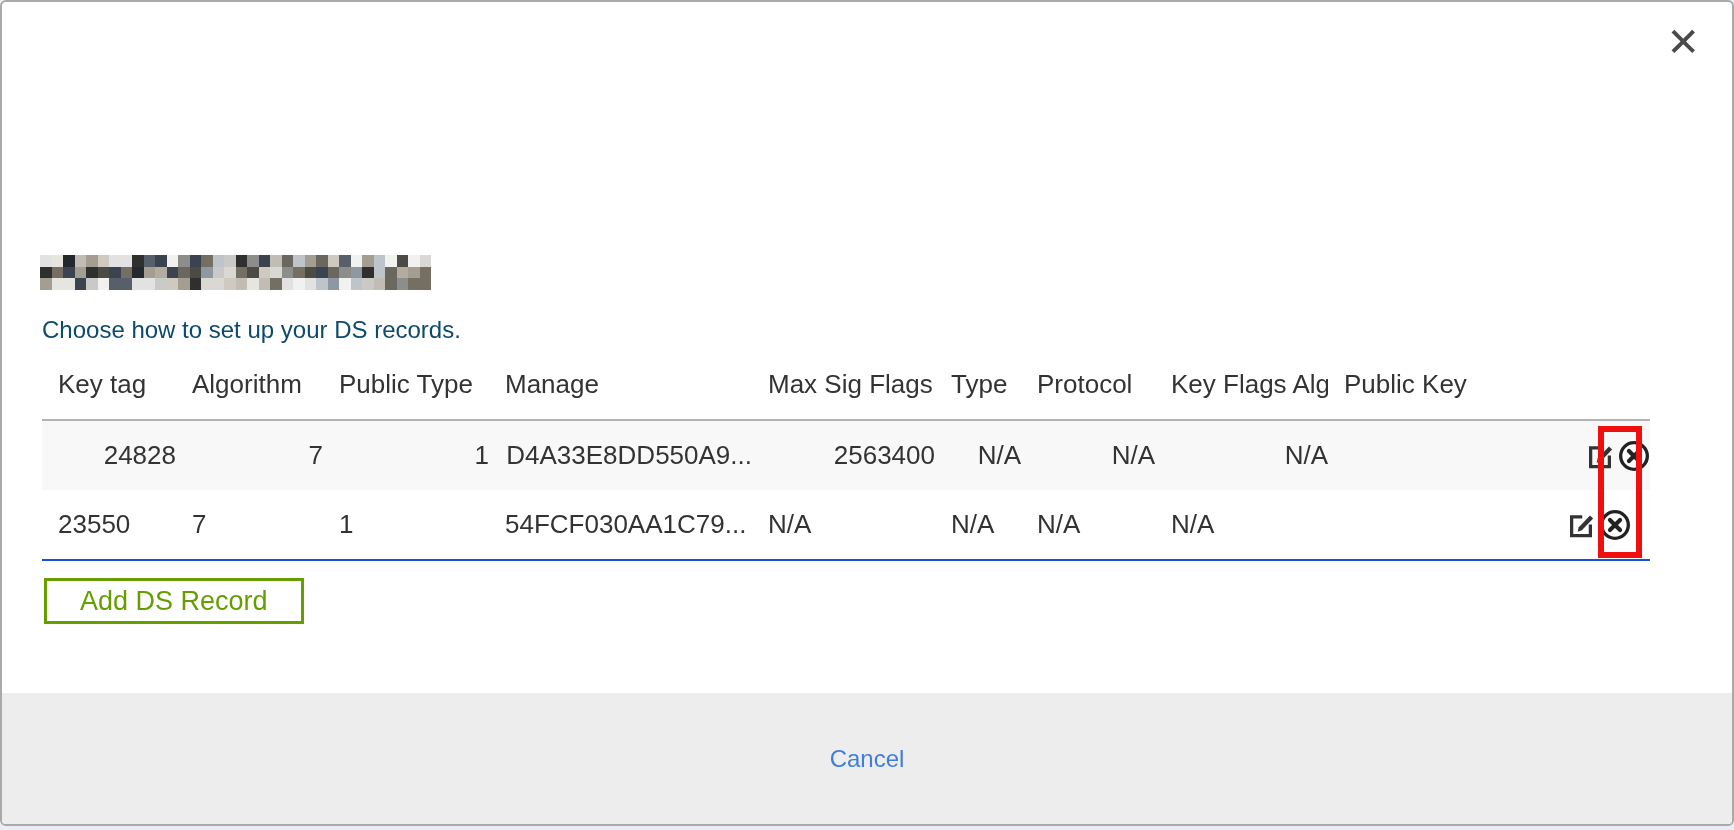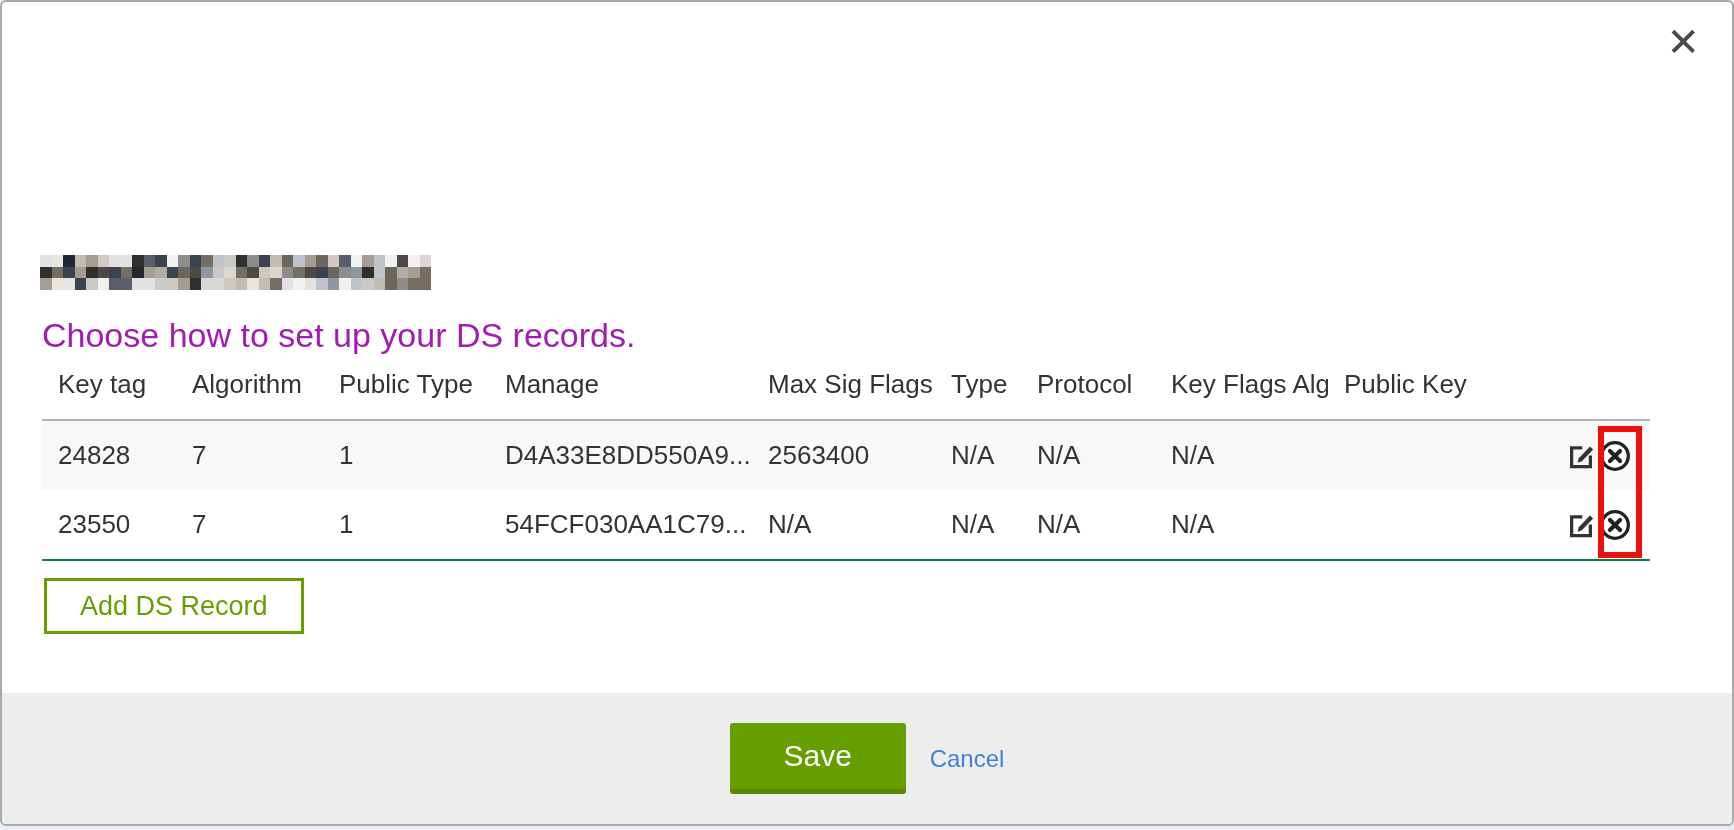--- a/index.html
+++ b/index.html
@@ -28,53 +28,53 @@
     font-size:40px;color:#4a4a4a;cursor:pointer;line-height:1;
     font-weight:400;
   }
   .domain-mosaic{
     position:absolute;left:38px;top:253px;
     display:grid;grid-template-columns:repeat(34,11.5px);line-height:0;
   }
   .domain-mosaic i{display:block;width:11.5px;height:11.5px;}
   .instruction{
     position:absolute;left:40px;top:314px;
-    font-size:34px;color:#a21caf;
+    font-size:24px;color:#0c4a6e;
   }
   .table-wrap{position:absolute;left:40px;top:362px;width:1608px;}
   table{
     border-collapse:collapse;table-layout:fixed;width:1608px;
     font-size:26px;color:#333;
   }
   th{
     text-align:left;font-weight:400;color:#333;
     height:56px;vertical-align:middle;
     padding:0 0 14px 16px;
     border-bottom:2px solid #b2b2b2;
     white-space:nowrap;overflow:hidden;
   }
   td{
     height:70px;vertical-align:middle;
     padding:0 0 0 16px;
     white-space:nowrap;overflow:hidden;
   }
-  tbody tr:first-child{background:#f8f8f8;}
-  tbody tr:last-child td{border-bottom:2px solid #15803d;}
+  tbody tr:first-child{background:#f8f8f8;text-align:right;}
+  tbody tr:last-child td{border-bottom:2px solid #1d4ed8;}
   td.actions-cell{padding-left:4px;}
   .icon-btn{
     display:inline-block;vertical-align:middle;cursor:pointer;line-height:0;
   }
   .edit-icon{margin-right:3px;}
   .red-annotation{
     position:absolute;left:1596px;top:424px;width:44px;height:132px;
     border:6px solid var(--annotation-red);
     pointer-events:none;z-index:9;
   }
   .add-btn{
-    position:absolute;left:42px;top:576px;height:56px;
+    position:absolute;left:42px;top:576px;height:46px;
     background:#fff;border:3px solid var(--accent-green);
     color:var(--accent-green);font-size:27px;
     padding:14px 33px;display:flex;align-items:center;
     cursor:pointer;font-family:"Liberation Sans",sans-serif;
   }
   .footer{
     position:absolute;left:0;right:0;bottom:0;height:131px;
     background:var(--footer-gray);
     border-radius:0 0 4px 4px;
     display:flex;align-items:center;justify-content:center;gap:24px;
@@ -285,17 +285,16 @@
         </tr>
       </tbody>
     </table>
   </div>
 
   <div class="red-annotation"></div>
 
   <button class="add-btn">Add DS Record</button>
 
   <div class="footer">
-    <button class="save-btn">Save</button>
     <span class="cancel-link">Cancel</span>
   </div>
 
 </div>
 
 </body></html>

